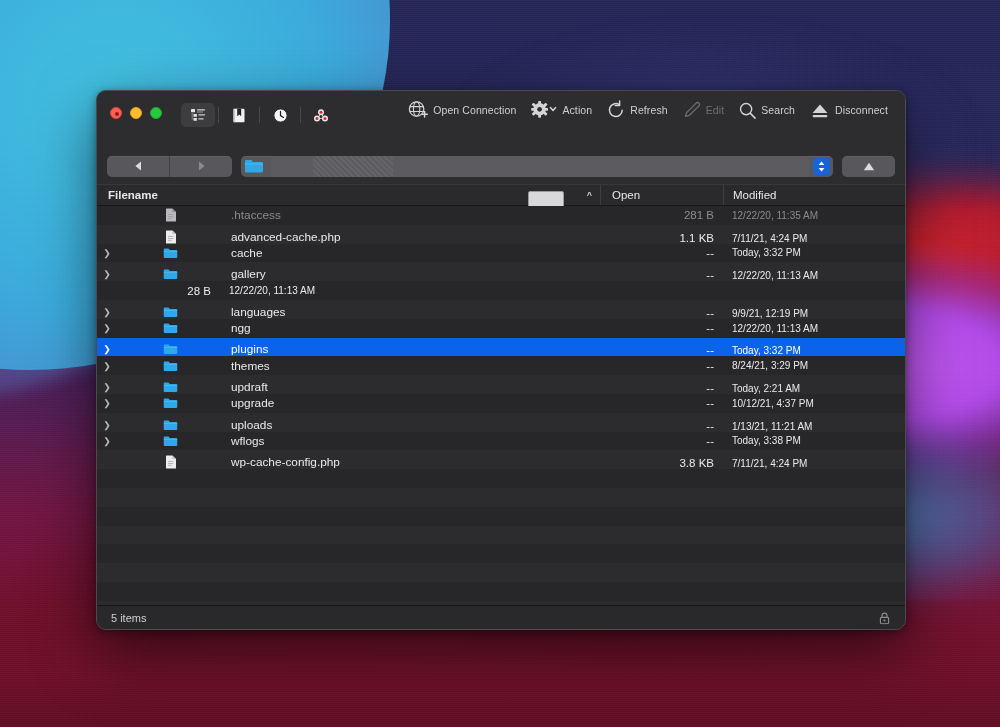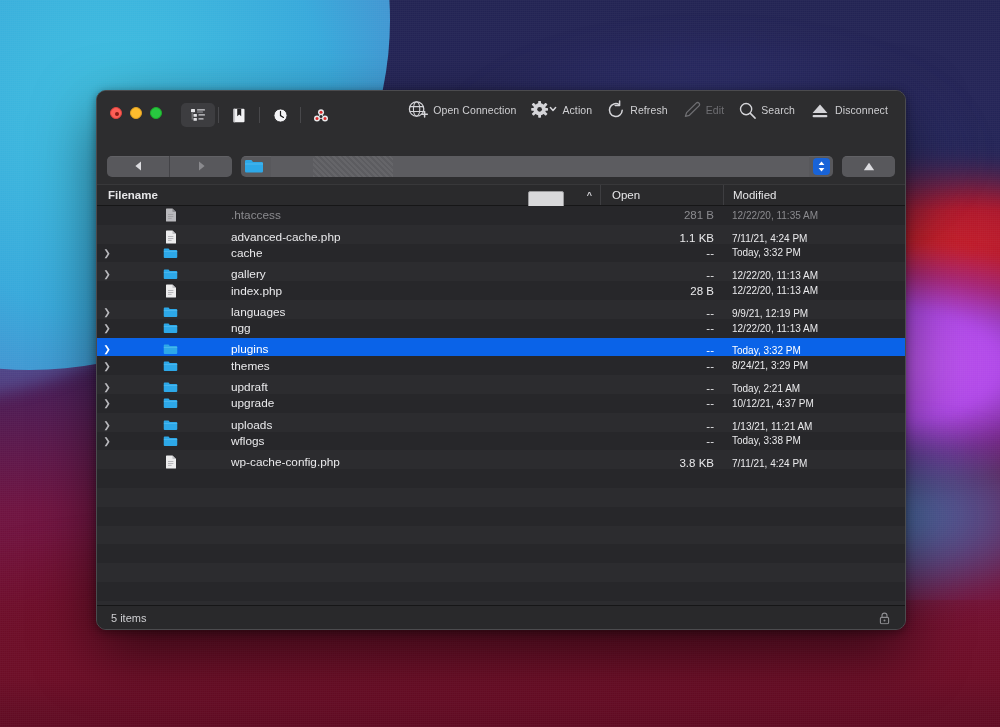--- a/index.html
+++ b/index.html
@@ -482,35 +482,20 @@
               <path d="M1 3.4 A1.3 1.3 0 0 1 2.3 2.1 H7.4 L9 4 H17.7 A1.3 1.3 0 0 1 19 5.3 V13.2 A1.3 1.3 0 0 1 17.7 14.5 H2.3 A1.3 1.3 0 0 1 1 13.2 Z" fill="#2da8e8"></path>
               <path d="M1 5.6 H19 V6.6 H1 Z" fill="#6ecbf8" opacity=".55"></path>
             </svg>
           </span>
           <span class="fname">gallery</span>
         </div>
         <div class="c-size">--</div>
         <div class="c-mod">12/22/20, 11:13 AM</div>
       </div>
       <div class="row">
-        <div class="c-name">
-          <span class="disc"></span>
-          <span class="ficon">
-            <svg width="12" height="14" viewBox="0 0 12 14">
-              <path d="M1 1.1 A0.7 0.7 0 0 1 1.7 0.4 H7.4 L11 4 V12.9 A0.7 0.7 0 0 1 10.3 13.6 H1.7 A0.7 0.7 0 0 1 1 12.9 Z" fill="#ececed"></path>
-              <path d="M7.4 0.4 L11 4 H8.1 A0.7 0.7 0 0 1 7.4 3.3 Z" fill="#c2c2c6"></path>
-              <g fill="#a9a9ad">
-                <rect x="3" y="6.1" width="5.4" height="0.8"></rect>
-                <rect x="3" y="8" width="5.4" height="0.8"></rect>
-                <rect x="3" y="9.9" width="3.6" height="0.8"></rect>
-              </g>
-            </svg>
-          </span>
-          <span class="fname">index.php</span>
-        </div>
         <div class="c-size">28 B</div>
         <div class="c-mod">12/22/20, 11:13 AM</div>
       </div>
       <div class="row alt">
         <div class="c-name">
           <span class="disc">❯</span>
           <span class="ficon">
             <svg width="15" height="12" viewBox="0 0 20 16">
               <path d="M1 3.4 A1.3 1.3 0 0 1 2.3 2.1 H7.4 L9 4 H17.7 A1.3 1.3 0 0 1 19 5.3 V13.2 A1.3 1.3 0 0 1 17.7 14.5 H2.3 A1.3 1.3 0 0 1 1 13.2 Z" fill="#2da8e8"></path>
               <path d="M1 5.6 H19 V6.6 H1 Z" fill="#6ecbf8" opacity=".55"></path>

